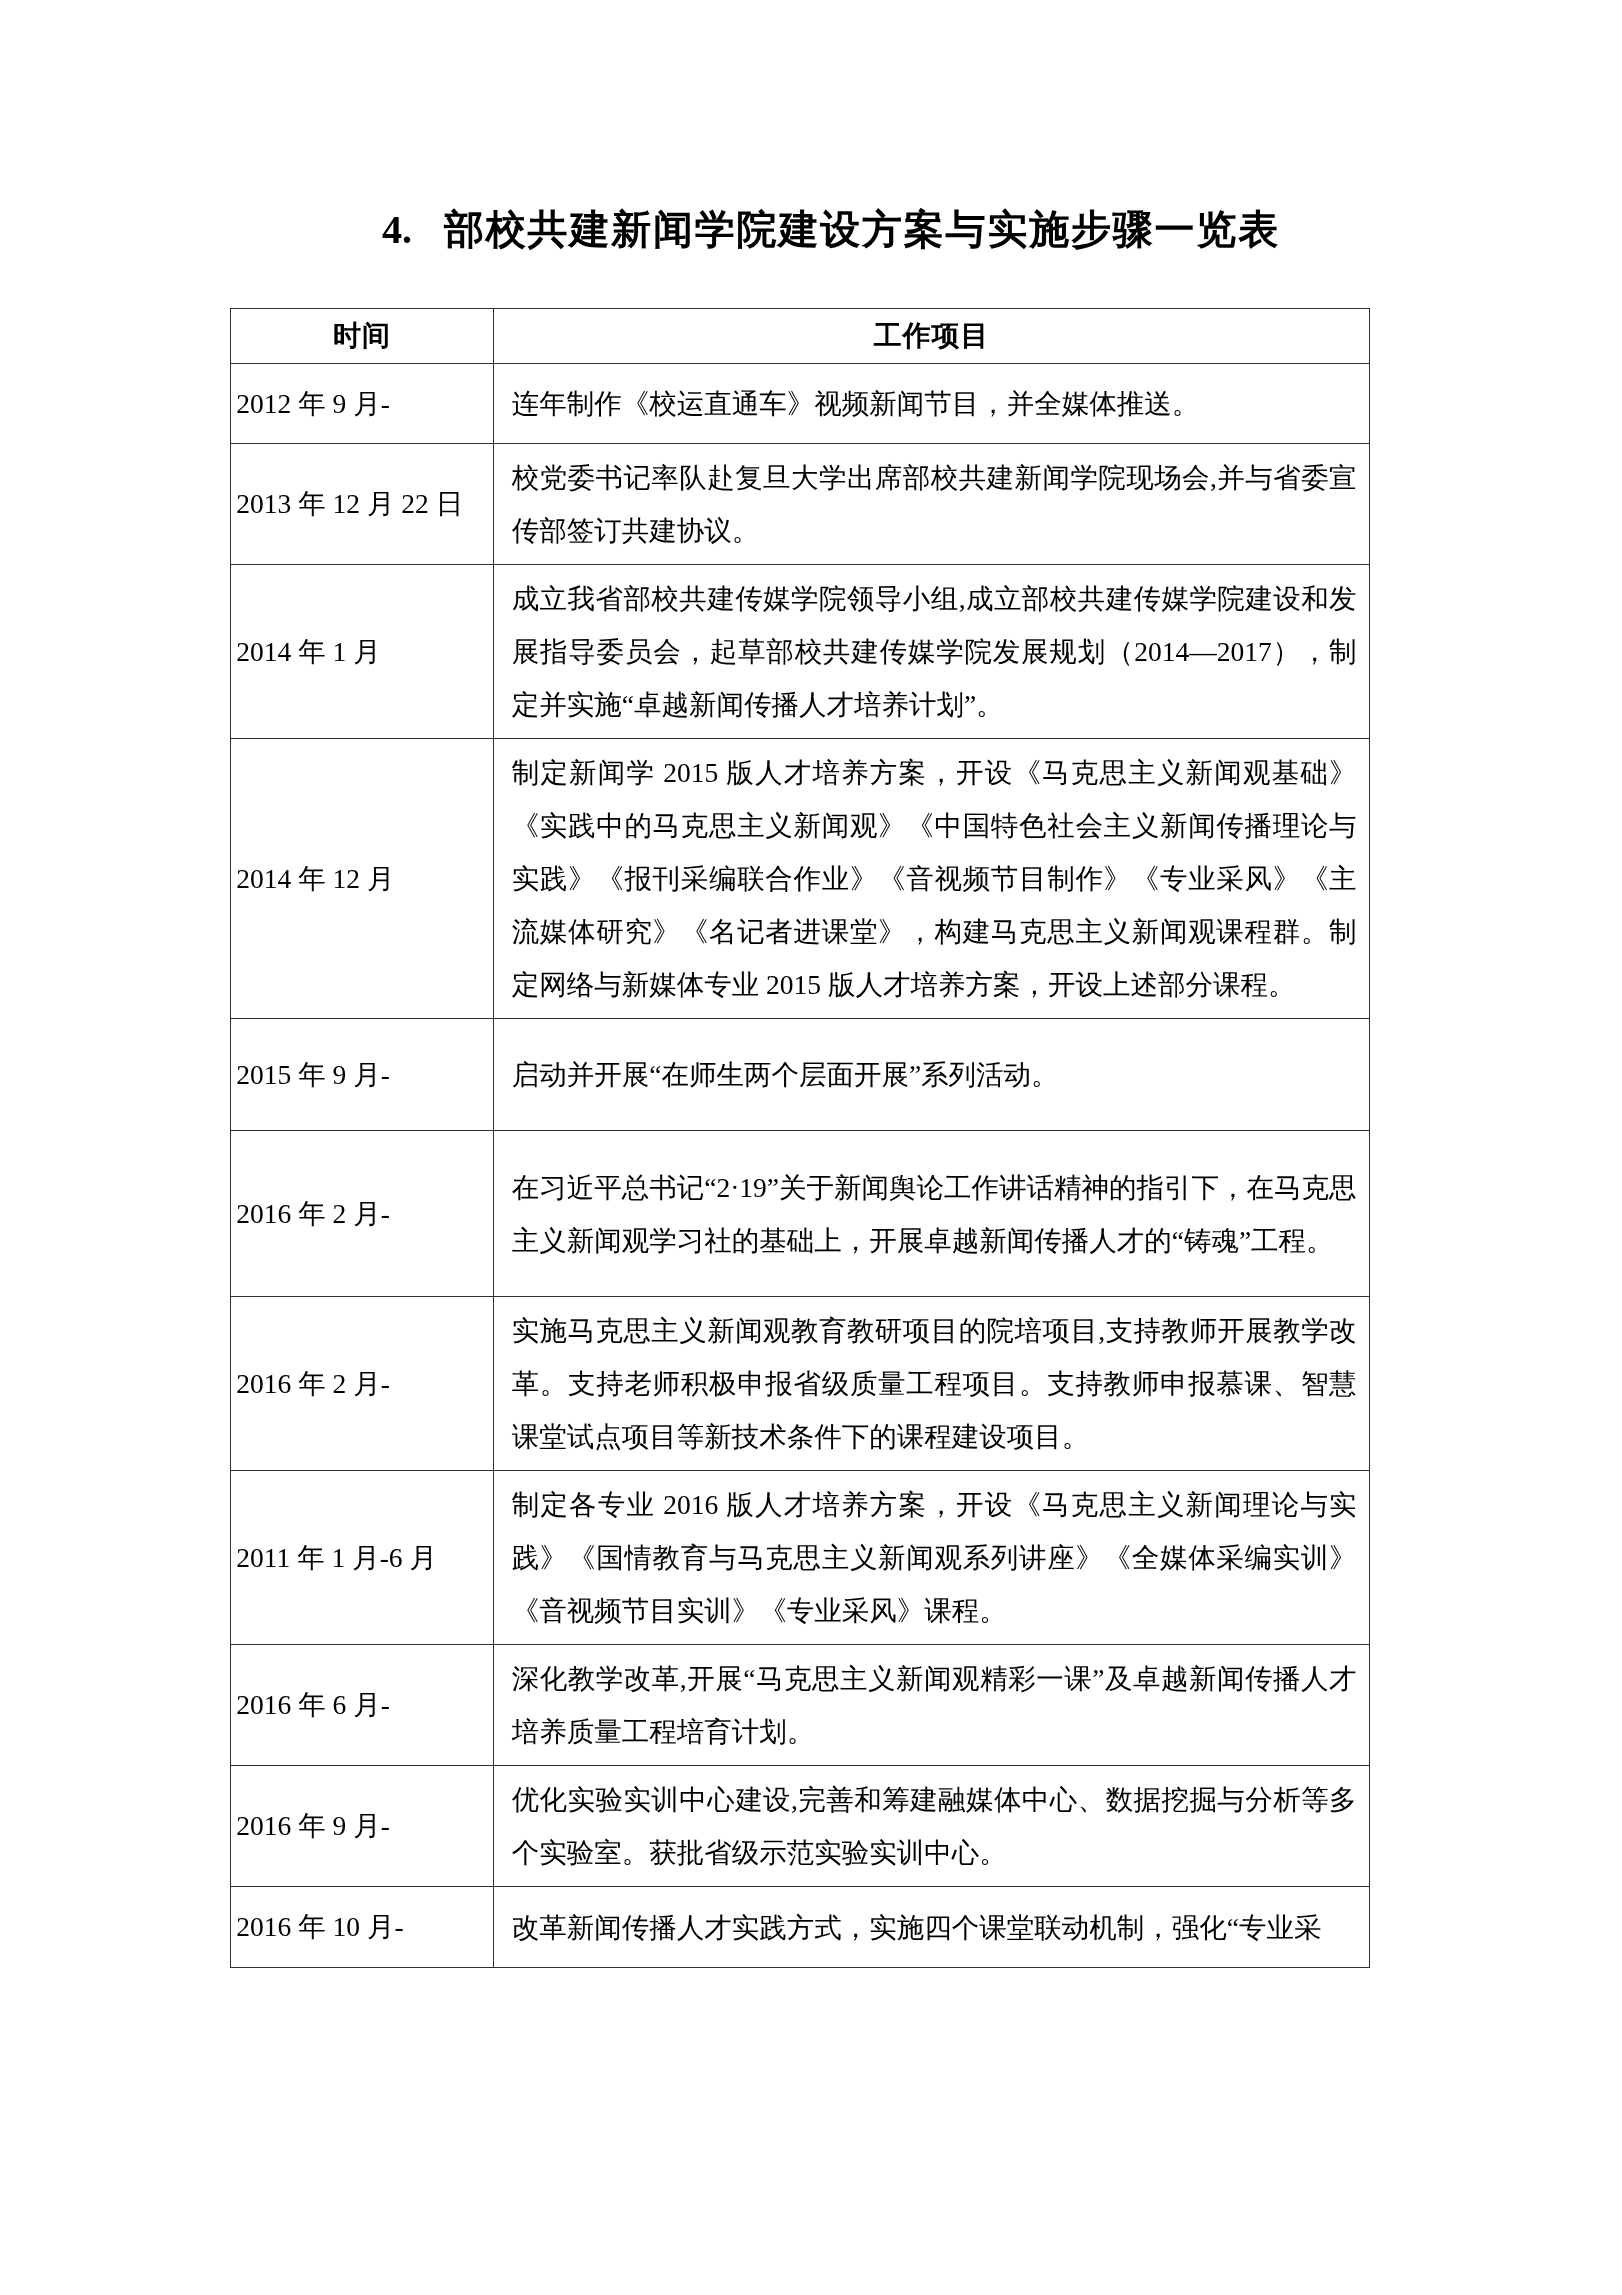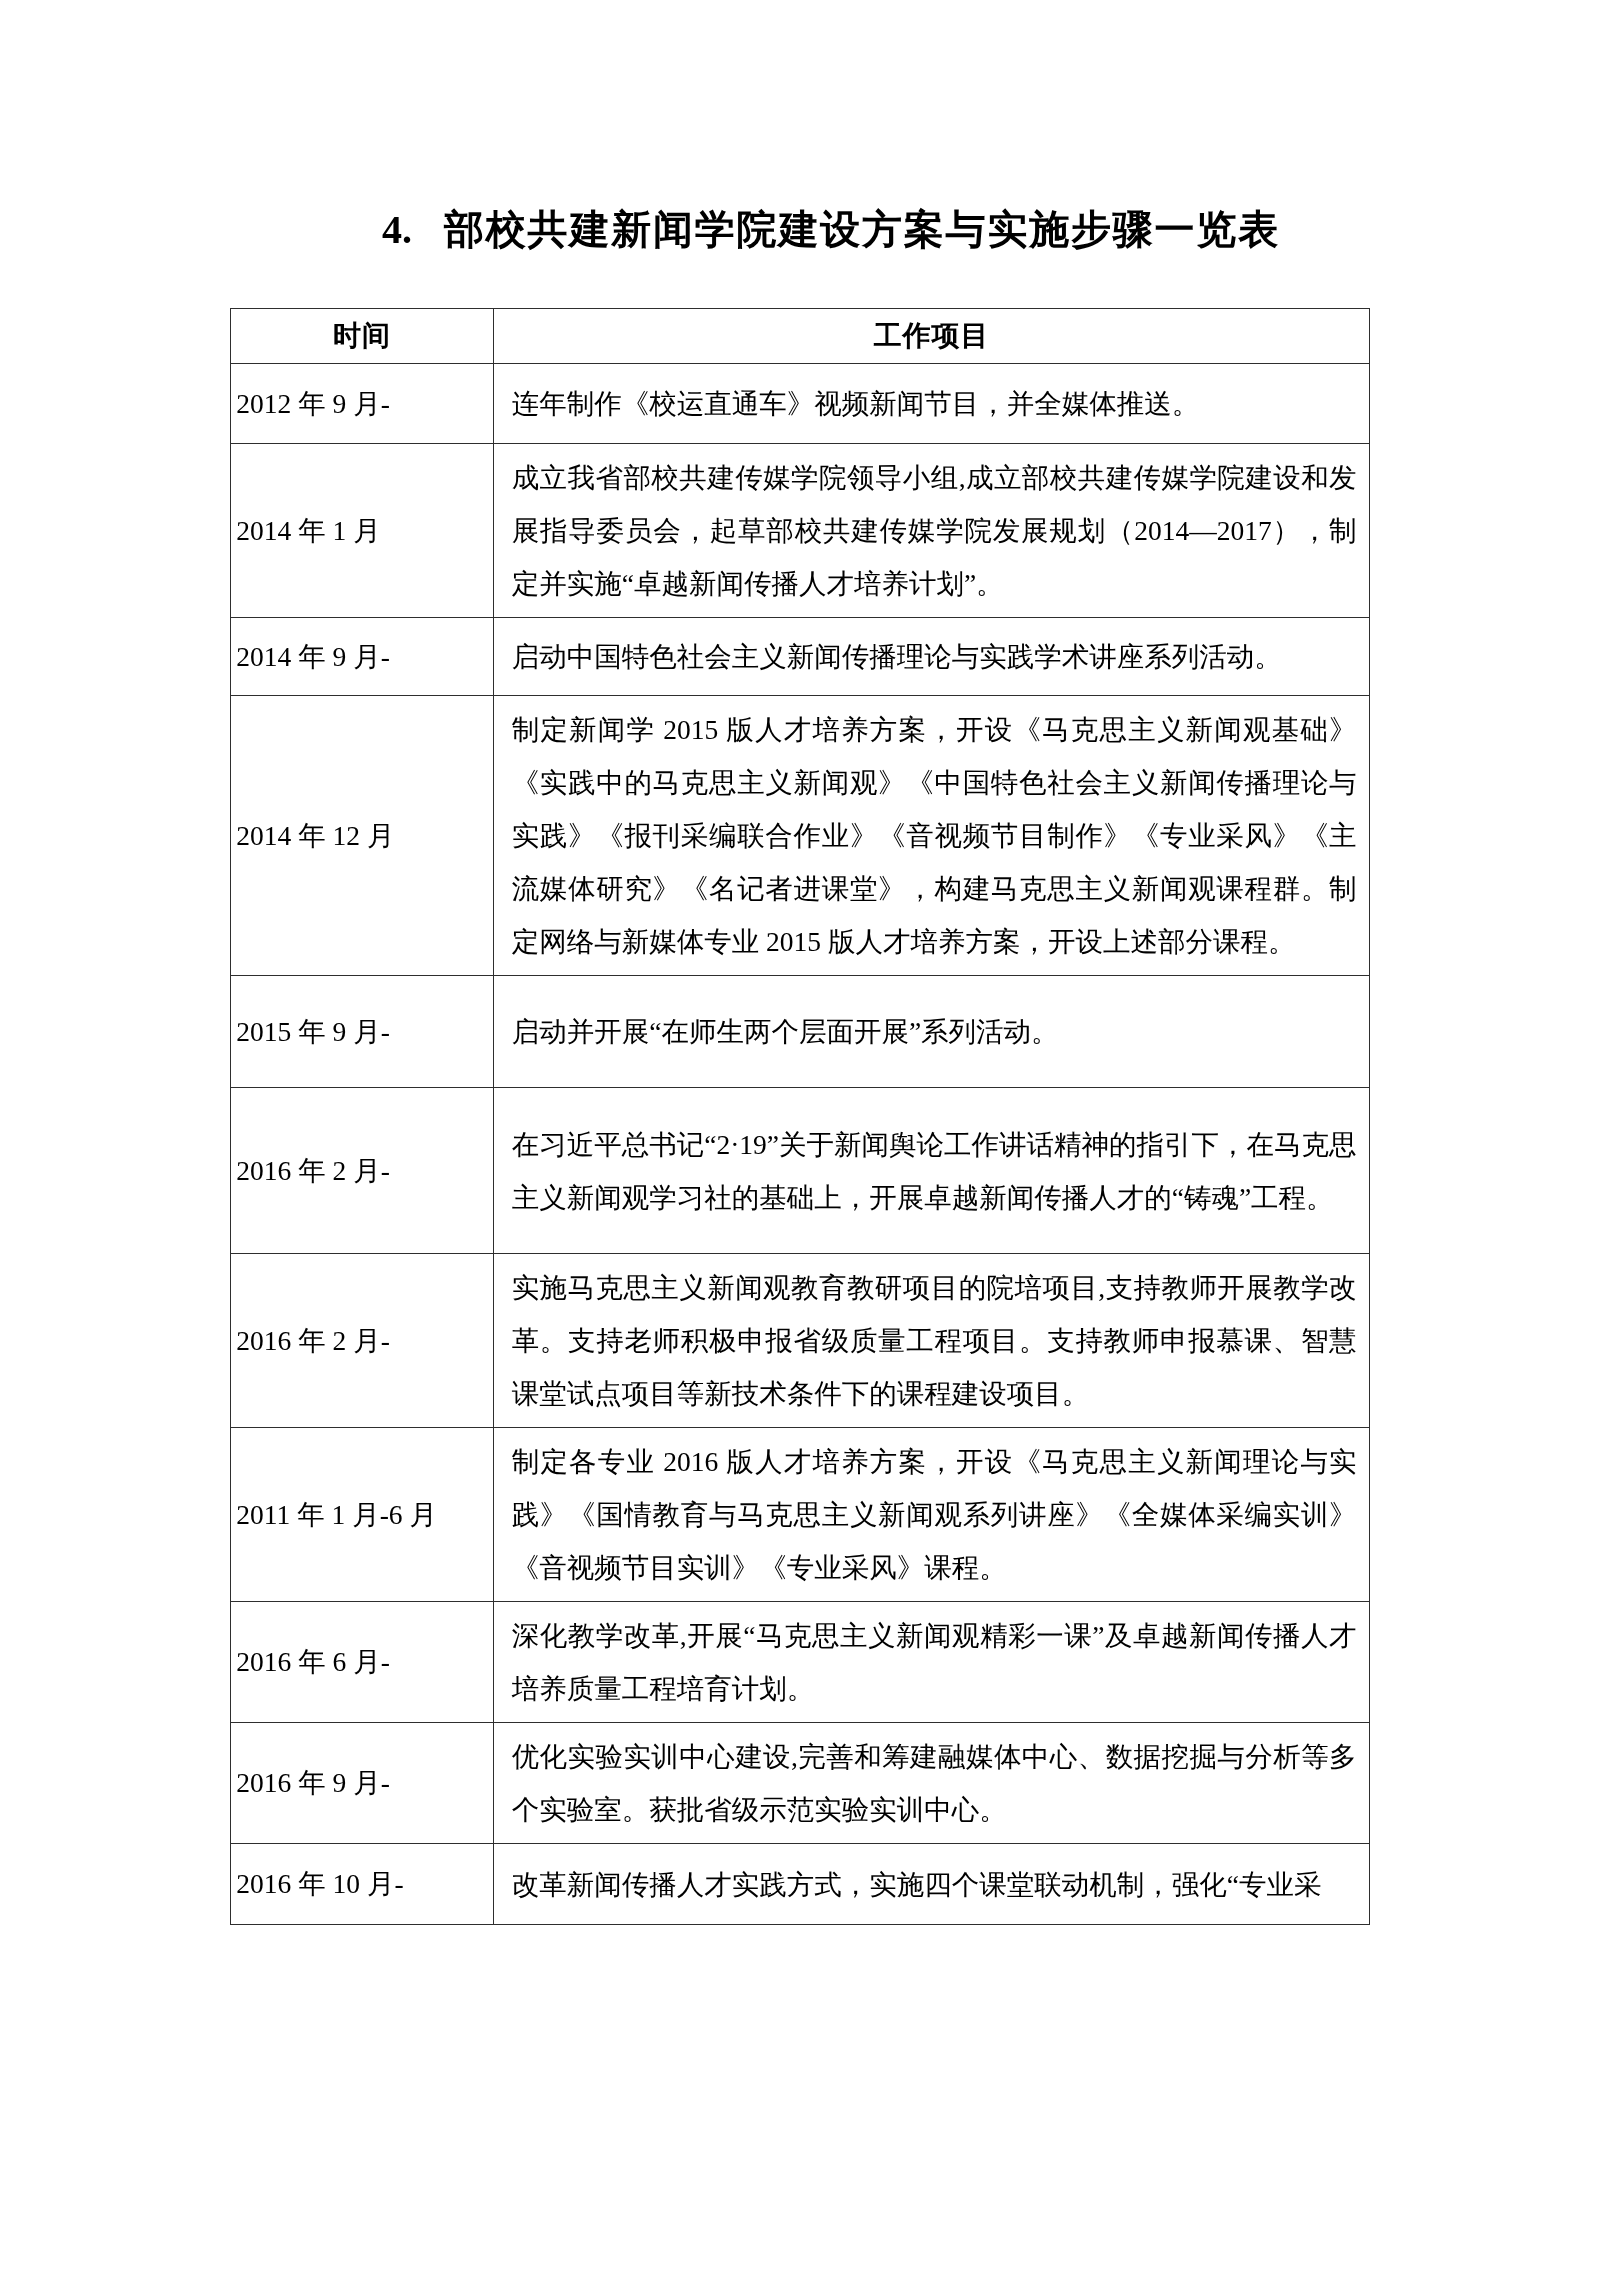--- a/index.html
+++ b/index.html
@@ -102,27 +102,27 @@
       <tr style="height:55px">
         <th>时间</th>
         <th>工作项目</th>
       </tr>
     </thead>
     <tbody>
       <tr style="height:80px">
         <td class="time-cell">2012 年 9 月-</td>
         <td class="task-cell">连年制作《校运直通车》视频新闻节目，并全媒体推送。</td>
       </tr>
+      <tr style="height:120px">
+        <td class="time-cell">2013 年 12 月 22 日</td>
+        <td class="task-cell">校党委书记率队赴复旦大学出席部校共建新闻学院现场会,并与省委宣传部签订共建协议。</td>
+      </tr>
       <tr style="height:157px">
         <td class="time-cell">2014 年 1 月</td>
         <td class="task-cell">成立我省部校共建传媒学院领导小组,成立部校共建传媒学院建设和发展指导委员会，起草部校共建传媒学院发展规划（2014—2017），制定并实施“卓越新闻传播人才培养计划”。</td>
-      </tr>
-      <tr style="height:78px">
-        <td class="time-cell">2014 年 9 月-</td>
-        <td class="task-cell">启动中国特色社会主义新闻传播理论与实践学术讲座系列活动。</td>
       </tr>
       <tr style="height:274px">
         <td class="time-cell">2014 年 12 月</td>
         <td class="task-cell">制定新闻学 2015 版人才培养方案，开设《马克思主义新闻观基础》《实践中的马克思主义新闻观》《中国特色社会主义新闻传播理论与实践》《报刊采编联合作业》《音视频节目制作》《专业采风》《主流媒体研究》《名记者进课堂》，构建马克思主义新闻观课程群。制定网络与新媒体专业 2015 版人才培养方案，开设上述部分课程。</td>
       </tr>
       <tr style="height:112px">
         <td class="time-cell">2015 年 9 月-</td>
         <td class="task-cell">启动并开展“在师生两个层面开展”系列活动。</td>
       </tr>
       <tr style="height:166px">

